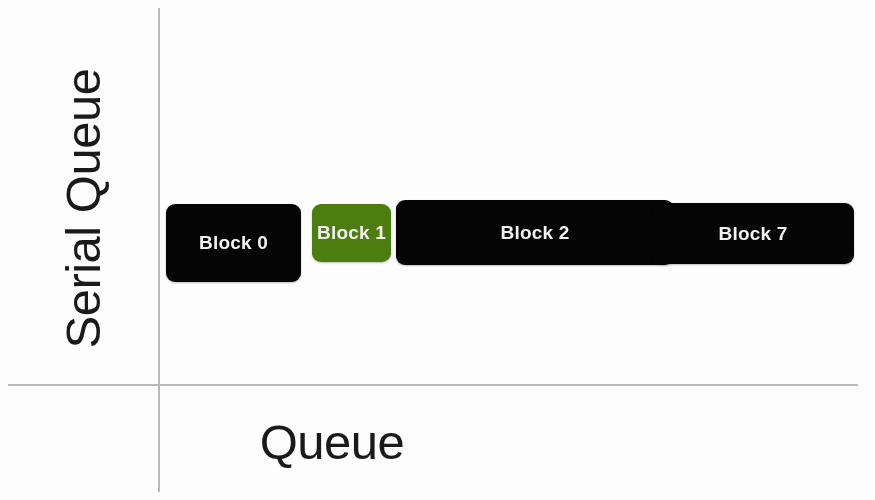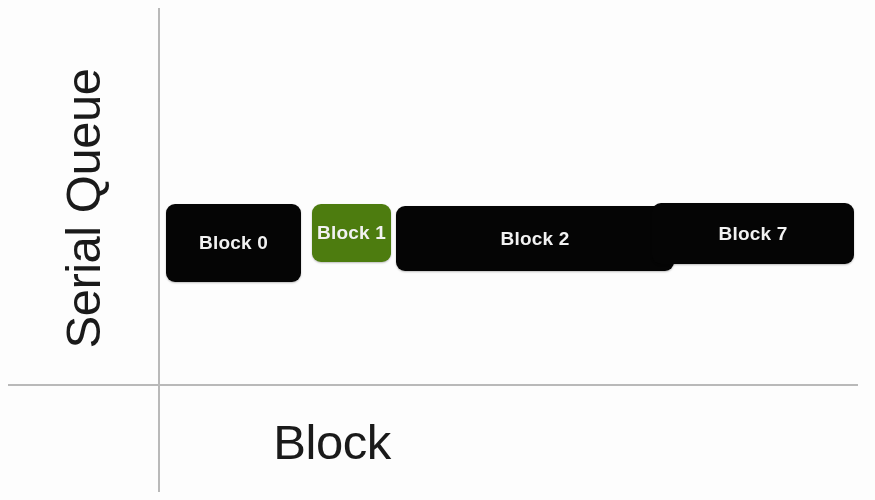--- a/index.html
+++ b/index.html
@@ -90,31 +90,31 @@
 </head>
 <body>
 
 <div id="diagram" style="background: rgb(253, 253, 253);">
 
   <div class="axis-y" style="background: rgb(185, 185, 185);"></div>
   <div class="axis-x" style="background: rgb(185, 185, 185);"></div>
 
   <div class="label-y" style="color: rgb(26, 26, 26);">Serial Queue</div>
 
-  <div class="label-x" style="color: rgb(26, 26, 26);">Block</div>
+  <div class="label-x" style="color: rgb(26, 26, 26);">Queue</div>
 
   <div class="block" style="left: 166px; top: 204px; width: 135px; height: 78px; background: rgb(5, 5, 5);">
     <span class="block-label" style="color: rgb(242, 242, 242);">Block 0</span>
   </div>
 
   <div class="block" style="left: 312px; top: 204px; width: 79px; height: 58px; background: #4d7c0f;">
     <span class="block-label" style="color: rgb(242, 242, 242);">Block 1</span>
   </div>
 
-  <div class="block" style="left: 396px; top: 200px; width: 278px; height: 65px; background: rgb(5, 5, 5); margin-top: 6px;">
+  <div class="block" style="left: 396px; top: 200px; width: 278px; height: 65px; background: rgb(5, 5, 5);">
     <span class="block-label" style="color: rgb(242, 242, 242);">Block 2</span>
   </div>
 
   <div class="block" style="left: 652px; top: 203px; width: 202px; height: 61px; background: rgb(5, 5, 5);">
     <span class="block-label" style="color: rgb(242, 242, 242);">Block 7</span>
   </div>
 
 </div>
 
 </body></html>

